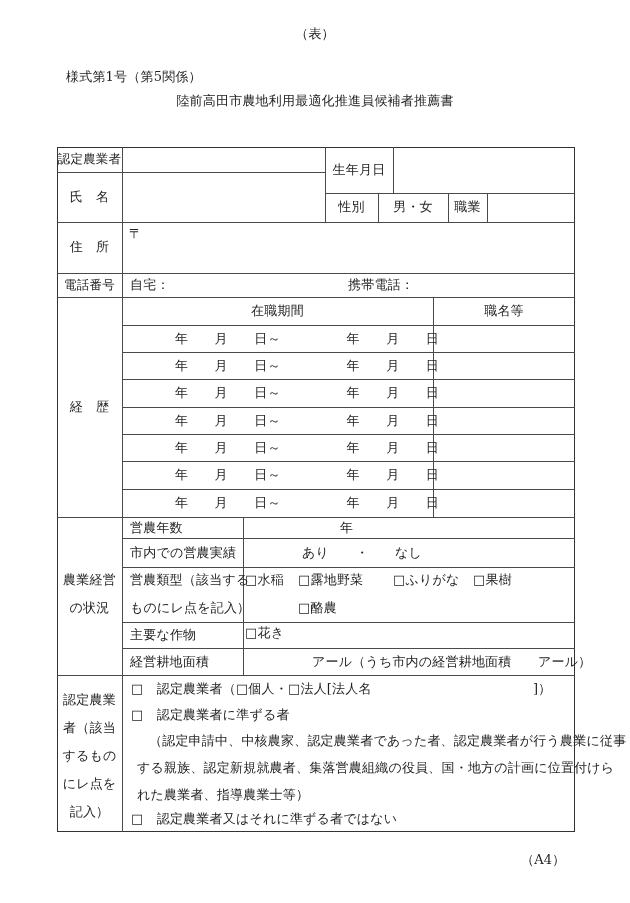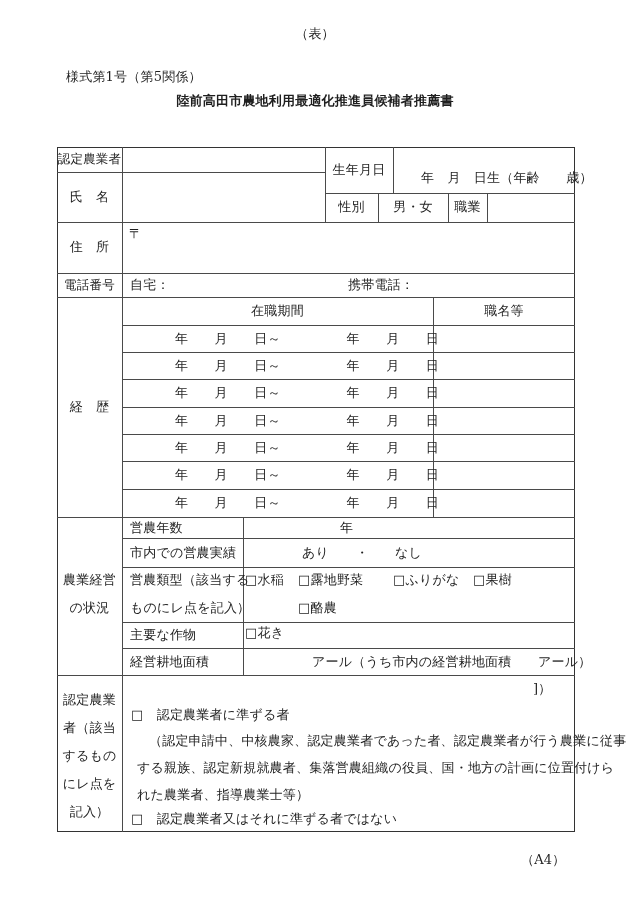--- a/index.html
+++ b/index.html
@@ -13,21 +13,21 @@
     overflow:hidden;
   }
   .t{
     position:absolute;
     font-size:13px;
     line-height:18px;
     white-space:pre;
     letter-spacing:0.2px;
   }
   .c{text-align:center;}
-  .b{font-weight:bold;}
+  .b{font-weight:normal;}
   .sm{font-size:12.5px;}
   .frame{
     position:absolute;
     left:57px;top:147px;width:518px;height:685px;
     border:1.5px solid #333;
     box-sizing:border-box;
   }
   i.hl,i.vl{position:absolute;display:block;background:#4a4a4a;}
   i.hl{height:1px;}
   i.vl{width:1px;}
@@ -67,21 +67,20 @@
   <i class="hl" style="left:57px;top:517px;width:518px"></i>
   <i class="hl" style="left:122px;top:538px;width:453px"></i>
   <i class="hl" style="left:122px;top:567px;width:453px"></i>
   <i class="hl" style="left:122px;top:622px;width:453px"></i>
   <i class="hl" style="left:122px;top:648px;width:453px"></i>
   <i class="hl" style="left:57px;top:675px;width:518px"></i>
 
   <span class="t c sm" style="left:57px;top:150px;width:65px">認定農業者</span>
   <span class="t c" style="left:57px;top:188px;width:65px">氏　名</span>
   <span class="t c" style="left:325px;top:161px;width:68px">生年月日</span>
-  <span class="t" style="left:421px;top:169px">年　月　日生（年齢　　歳）</span>
   <span class="t c" style="left:325px;top:198px;width:53px">性別</span>
   <span class="t c" style="left:378px;top:198px;width:70px">男・女</span>
   <span class="t c" style="left:448px;top:198px;width:39px">職業</span>
 
   <span class="t c" style="left:57px;top:238px;width:65px">住　所</span>
   <span class="t" style="left:129px;top:225px">〒</span>
 
   <span class="t c sm" style="left:57px;top:276px;width:65px">電話番号</span>
   <span class="t" style="left:130px;top:276px">自宅：</span>
   <span class="t" style="left:348px;top:276px">携帯電話：</span>
@@ -113,20 +112,21 @@
   <span class="t" style="left:298px;top:599px">□酪農</span>
   <span class="t" style="left:130px;top:626px">主要な作物</span>
   <span class="t" style="left:130px;top:653px">経営耕地面積</span>
   <span class="t" style="left:312px;top:653px">アール（うち市内の経営耕地面積　　アール）</span>
 
   <span class="t c" style="left:57px;top:691px;width:65px">認定農業</span>
   <span class="t c" style="left:57px;top:719px;width:65px">者（該当</span>
   <span class="t c" style="left:57px;top:747px;width:65px">するもの</span>
   <span class="t c" style="left:57px;top:775px;width:65px">にレ点を</span>
   <span class="t c" style="left:57px;top:803px;width:65px">記入）</span>
+  <span class="t" style="left:131px;top:680px">□　認定農業者（□個人・□法人[法人名</span>
   <span class="t" style="left:533px;top:680px">]）</span>
   <span class="t" style="left:131px;top:706px">□　認定農業者に準ずる者</span>
   <span class="t" style="left:149px;top:732px">（認定申請中、中核農家、認定農業者であった者、認定農業者が行う農業に従事</span>
   <span class="t" style="left:137px;top:759px">する親族、認定新規就農者、集落営農組織の役員、国・地方の計画に位置付けら</span>
   <span class="t" style="left:137px;top:786px">れた農業者、指導農業士等）</span>
   <span class="t" style="left:131px;top:810px">□　認定農業者又はそれに準ずる者ではない</span>
 
   <span class="t" style="left:521px;top:851px">（A4）</span>
 
 </div>

